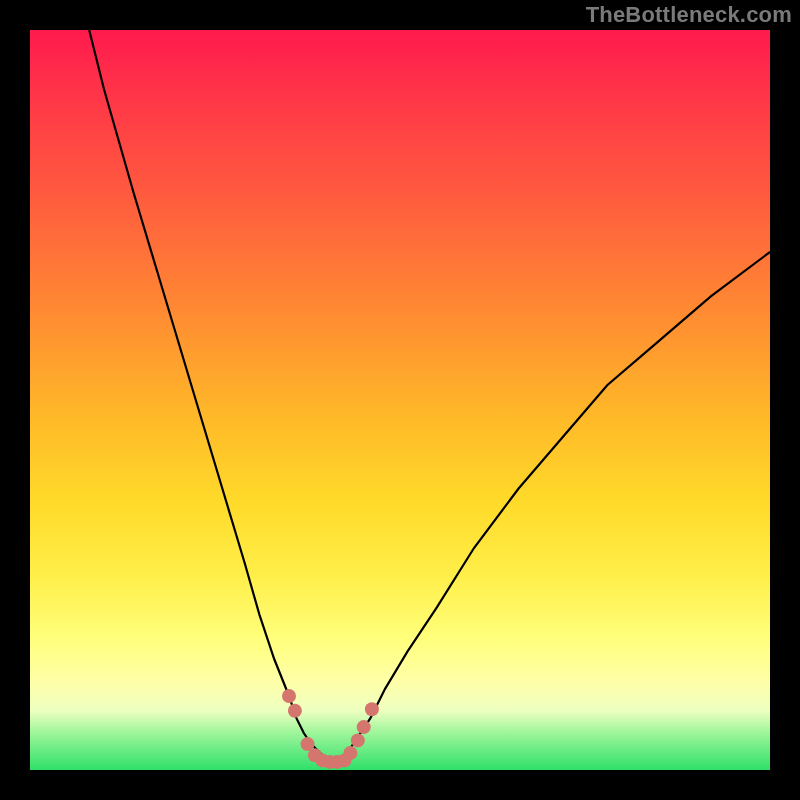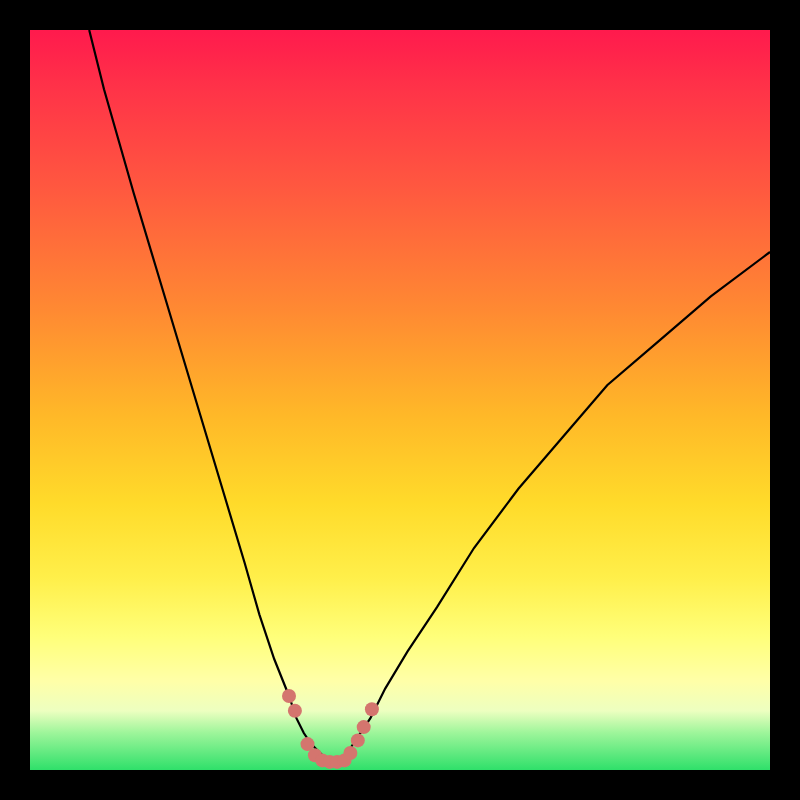--- a/index.html
+++ b/index.html
@@ -87,13 +87,14 @@
           <circle cx="299.7" cy="731.9" r="7" class="dot"></circle>
           <circle cx="307.1" cy="731.9" r="7" class="dot"></circle>
           <circle cx="314.5" cy="730.4" r="7" class="dot"></circle>
           <circle cx="320.4" cy="723.0" r="7" class="dot"></circle>
           <circle cx="327.8" cy="710.4" r="7" class="dot"></circle>
           <circle cx="333.7" cy="697.1" r="7" class="dot"></circle>
           <circle cx="341.9" cy="679.3" r="7" class="dot"></circle>
         </g>
     </svg>
   </div>
+  <div class="watermark">TheBottleneck.com</div>
 </div>
 
 </body></html>

